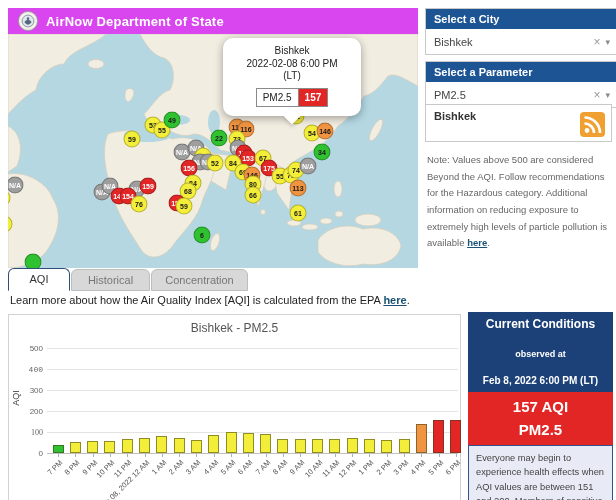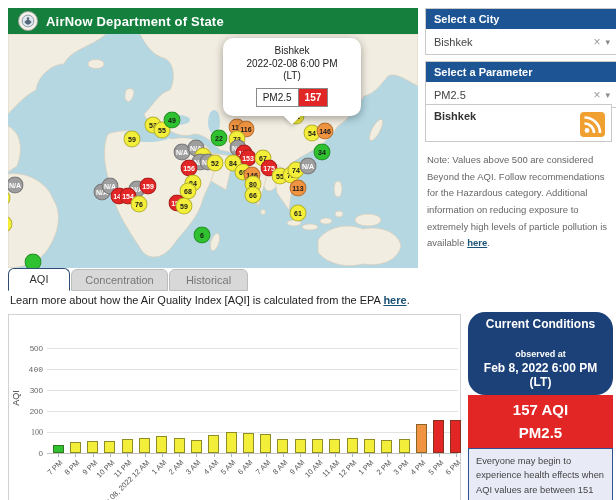--- a/index.html
+++ b/index.html
@@ -2,21 +2,21 @@
 <html><head>
 <meta charset="utf-8">
 <style>
   html,body{margin:0;padding:0;}
   body{width:616px;height:500px;overflow:hidden;background:#fff;
        font-family:"Liberation Sans","DejaVu Sans",sans-serif;}
   .page{position:relative;width:616px;height:500px;background:#fff;}
 
   
   .app-header{position:absolute;left:8px;top:8px;width:410px;height:26px;
-    background:#15803d;color:#fff;display:flex;align-items:center;gap:8px;padding:0;}
+    background:#d946ef;color:#fff;display:flex;align-items:center;gap:8px;padding:0;}
   .app-header .seal{margin-left:10px;width:20px;height:20px;flex:0 0 auto;}
   .app-title{font-size:13px;font-weight:bold;letter-spacing:.2px;}
 
   .map{position:absolute;left:8px;top:34px;width:410px;height:234px;
     background:#b4d7e2;overflow:hidden;}
   .map svg.world{position:absolute;left:0;top:0;}
   .marker{position:absolute;width:17px;height:17px;border-radius:50%;
     transform:translate(-50%,-50%);display:flex;align-items:center;justify-content:center;
     font-size:7px;font-weight:bold;color:#1a1a1a;border:1px solid rgba(0,0,0,.25);
     box-sizing:border-box;cursor:pointer;}
@@ -76,24 +76,24 @@
   .ytick{position:absolute;width:28px;text-align:right;font-size:8px;color:#666;}
   .ylab{position:absolute;left:-1px;top:78px;font-size:9px;color:#444;
     transform:rotate(-90deg);}
   .bar{position:absolute;border:1px solid rgba(60,60,20,.55);box-sizing:border-box;}
   .xtick{position:absolute;width:1px;height:3px;background:#9fb6c6;top:139px;}
   .xlab{position:absolute;width:90px;text-align:right;font-size:7.5px;color:#555;
     transform:rotate(-45deg);transform-origin:top right;top:143px;}
 
   
   .cond{position:absolute;left:468px;top:312px;width:145px;}
-  .cond-head{background:#1b4178;color:#fff;text-align:center;padding:5px 4px 6px;border-radius:17px;}
+  .cond-head{background:#1b4178;color:#fff;text-align:center;padding:5px 4px 6px;}
   .cond-title{font-size:12px;font-weight:bold;}
   .cond-observed{font-size:9px;font-weight:bold;margin-top:18px;}
-  .cond-date{font-size:12px;font-weight:bold;margin-top:2px;}
+  .cond-date{font-size:10px;font-weight:bold;margin-top:16px;}
   .cond-aqi{color:#ffffff;text-align:center;padding:4px 4px;}
   .cond-aqi div{font-size:15px;font-weight:bold;line-height:1.5;}
   .health{border:1px solid #31518f;background:#e8eaf6;padding:5px 7px 8px;}
   .health-title{font-size:11px;font-weight:bold;color:#222;text-align:center;margin:2px 0 5px;}
   .health-body{font-size:9.3px;color:#444;line-height:1.55;}
 </style>
 </head>
 <body>
 
 <div class="page">
@@ -233,27 +233,28 @@
         <path d="M4.5 11.5 a9.5 9.5 0 0 1 9.5 9.5" fill="none" stroke="#fff" stroke-width="2.6"></path>
         <path d="M4.5 5.5 a15.5 15.5 0 0 1 15.5 15.5" fill="none" stroke="#fff" stroke-width="2.6"></path>
       </svg>
     </div>
 
     <div class="side-note"><span>Note: Values above 500 are considered Beyond the AQI. Follow recommendations for the Hazardous category. Additional information on reducing exposure to extremely high levels of particle pollution is available </span><a>here</a><span>.</span></div>
   </div>
 
   <div class="tabs">
     <div class="tab t0 active">AQI</div>
+    <div class="tab t2">Historical</div>
     <div class="tab t1">Concentration</div>
-    <div class="tab t2">Historical</div>
   </div>
 
   <div class="learn"><span>Learn more about how the Air Quality Index [AQI] is calculated from the EPA </span><a>here</a><span>.</span></div>
 
   <div class="chart">
+    <div class="chart-title">Bishkek - PM2.5</div>
     <div class="ylab">AQI</div>
 
   <div class="ytick" style="left: 6px; top: 134px;">0</div>
       <div class="gridline" style="top: 117px;"></div>
       <div class="ytick" style="left: 6px; top: 113px; font-family: Liberation Serif, serif;">100</div>
       <div class="gridline" style="top: 96px;"></div>
       <div class="ytick" style="left: 6px; top: 92px;">200</div>
       <div class="gridline" style="top: 75px;"></div>
       <div class="ytick" style="left: 6px; top: 71px;">300</div>
       <div class="gridline" style="top: 54px;"></div>

